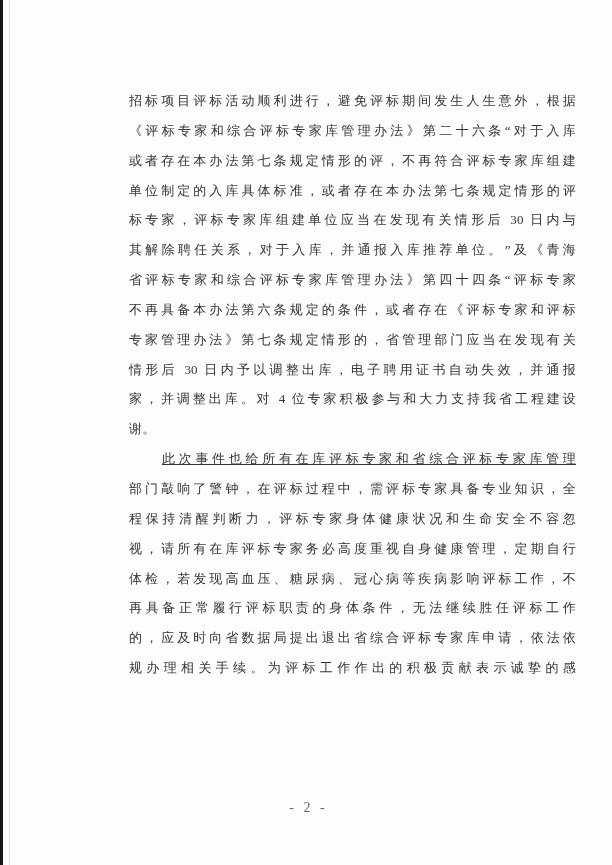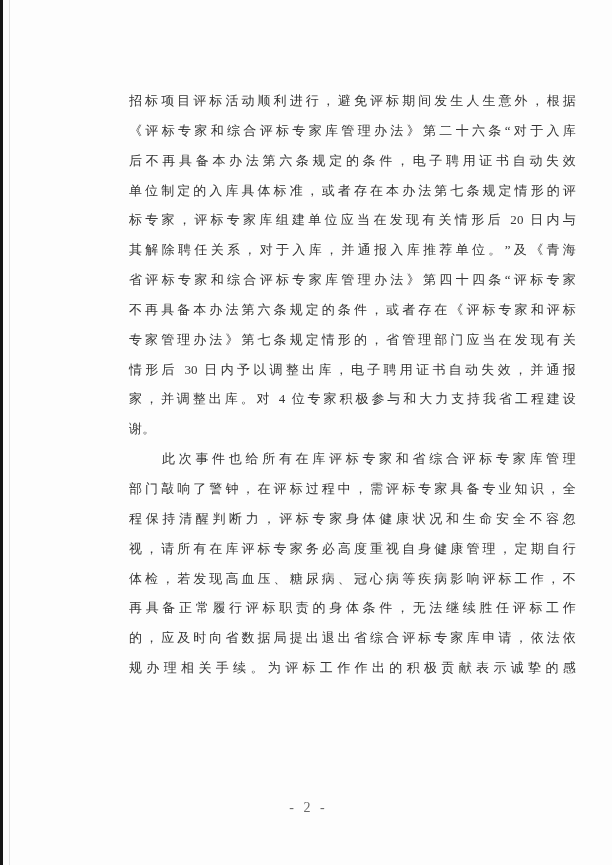--- a/index.html
+++ b/index.html
@@ -44,20 +44,21 @@
     text-align: justify;
     text-align-last: justify;
     white-space: nowrap;
   }
   .line.no-stretch {
     text-align: left;
     text-align-last: left;
   }
   .line.indent {
     padding-left: 33px;
+    text-decoration: underline;
   }
   .page-number {
     position: absolute;
     left: 85px;
     top: 800px;
     width: 447px;
     text-align: center;
     font-size: 14px;
     color: #686868;
     letter-spacing: 3px;
@@ -66,23 +67,23 @@
 </head>
 <body>
 
 <div class="page">
   <div class="edge-black"></div>
   <div class="edge-line"></div>
   <div class="text-block" id="text-block">
       <div>
         <div class="line">招标项目评标活动顺利进行，避免评标期间发生人生意外，根据</div>
         <div class="line">《评标专家和综合评标专家库管理办法》第二十六条“对于入库</div>
-        <div class="line">后不再具备本办法第六条规定的条件，电子聘用证书自动失效</div>
+        <div class="line">或者存在本办法第七条规定情形的评，不再符合评标专家库组建</div>
         <div class="line">单位制定的入库具体标准，或者存在本办法第七条规定情形的评</div>
-        <div class="line">标专家，评标专家库组建单位应当在发现有关情形后 20 日内与</div>
+        <div class="line">标专家，评标专家库组建单位应当在发现有关情形后 30 日内与</div>
         <div class="line">其解除聘任关系，对于入库，并通报入库推荐单位。”及《青海</div>
         <div class="line">省评标专家和综合评标专家库管理办法》第四十四条“评标专家</div>
         <div class="line">不再具备本办法第六条规定的条件，或者存在《评标专家和评标</div>
         <div class="line">专家管理办法》第七条规定情形的，省管理部门应当在发现有关</div>
         <div class="line">情形后 30 日内予以调整出库，电子聘用证书自动失效，并通报</div>
         <div class="line">家，并调整出库。对 4 位专家积极参与和大力支持我省工程建设</div>
         <div class="line no-stretch">谢。</div>
       </div>
       <div>
         <div class="line indent">此次事件也给所有在库评标专家和省综合评标专家库管理</div>

